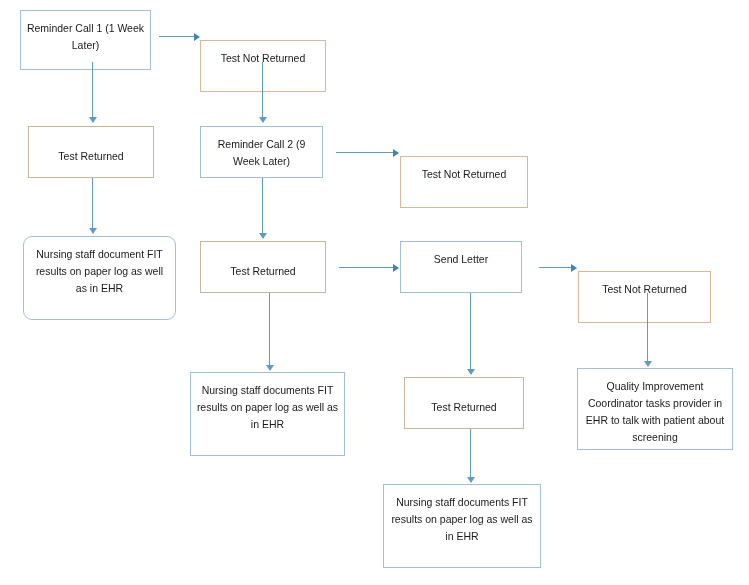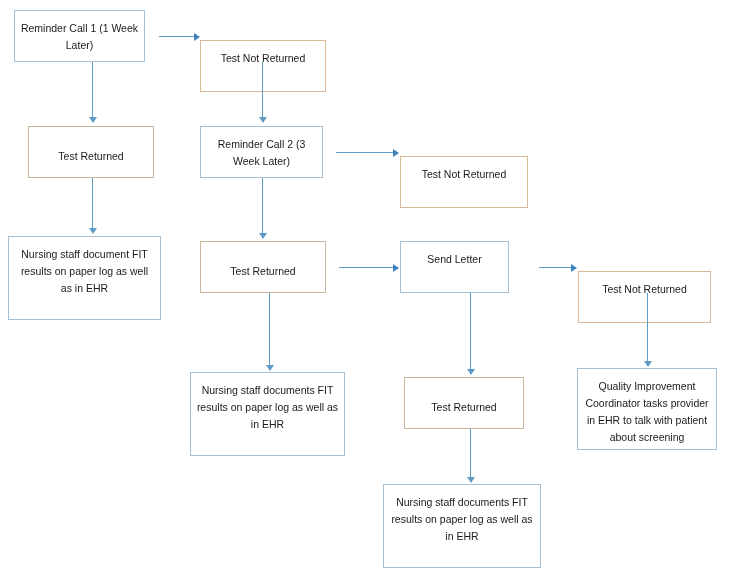--- a/index.html
+++ b/index.html
@@ -64,56 +64,56 @@
     height: 0;
     border-top: 4px solid transparent;
     border-bottom: 4px solid transparent;
     border-left: 6px solid #3f83bd;
   }
 </style>
 </head>
 <body>
 
 <div id="canvas">
-    <div class="node blue" style="left: 14px; top: 10px; width: 131px; height: 52px;">
+    <div class="node blue" style="left: 20px; top: 10px; width: 131px; height: 60px;">
       <span class="txt">Reminder Call 1
 (1 Week Later)</span>
     </div>
     <div class="node peach" style="left: 200px; top: 10px; width: 126px; height: 52px;">
       <span class="txt">Test Not Returned</span>
     </div>
     <div class="node tan" style="left: 28px; top: 126px; width: 126px; height: 52px;">
       <span class="txt">Test Returned</span>
     </div>
     <div class="node blue" style="left: 200px; top: 126px; width: 123px; height: 52px;">
       <span class="txt">Reminder Call 2
-(3 Week Later)</span>
+(9 Week Later)</span>
     </div>
     <div class="node peach" style="left: 400px; top: 126px; width: 128px; height: 52px;">
       <span class="txt">Test Not Returned</span>
     </div>
-    <div class="node blue" style="left: 8px; top: 236px; width: 153px; height: 84px;">
+    <div class="node blue" style="left: 23px; top: 236px; width: 153px; height: 84px; border-radius: 9px;">
       <span class="txt">Nursing staff document FIT results on paper log as well as in EHR</span>
     </div>
     <div class="node tan" style="left: 200px; top: 241px; width: 126px; height: 52px;">
       <span class="txt">Test Returned</span>
     </div>
-    <div class="node blue" style="left: 400px; top: 241px; width: 109px; height: 52px;">
+    <div class="node blue" style="left: 400px; top: 241px; width: 122px; height: 52px;">
       <span class="txt">Send Letter</span>
     </div>
     <div class="node peach" style="left: 578px; top: 241px; width: 133px; height: 52px;">
       <span class="txt">Test Not Returned</span>
     </div>
     <div class="node blue" style="left: 190px; top: 372px; width: 155px; height: 84px;">
       <span class="txt">Nursing staff documents FIT results on paper log as well as in EHR</span>
     </div>
     <div class="node tan" style="left: 404px; top: 377px; width: 120px; height: 52px;">
       <span class="txt">Test Returned</span>
     </div>
-    <div class="node blue" style="left: 577px; top: 368px; width: 140px; height: 82px;">
+    <div class="node blue" style="left: 577px; top: 368px; width: 156px; height: 82px;">
       <span class="txt">Quality Improvement Coordinator tasks provider in EHR to talk with patient about screening</span>
     </div>
     <div class="node blue" style="left: 383px; top: 484px; width: 158px; height: 84px;">
       <span class="txt">Nursing staff documents FIT results on paper log as well as in EHR</span>
     </div>
     <div class="vline" style="left: 92px; top: 62px; height: 55px;"></div>
     <div class="arrow-down" style="left: 88.5px; top: 117px;"></div>
     <div class="vline" style="left: 262px; top: 62px; height: 55px;"></div>
     <div class="arrow-down" style="left: 258.5px; top: 117px;"></div>
     <div class="vline" style="left: 92px; top: 178px; height: 50px;"></div>

